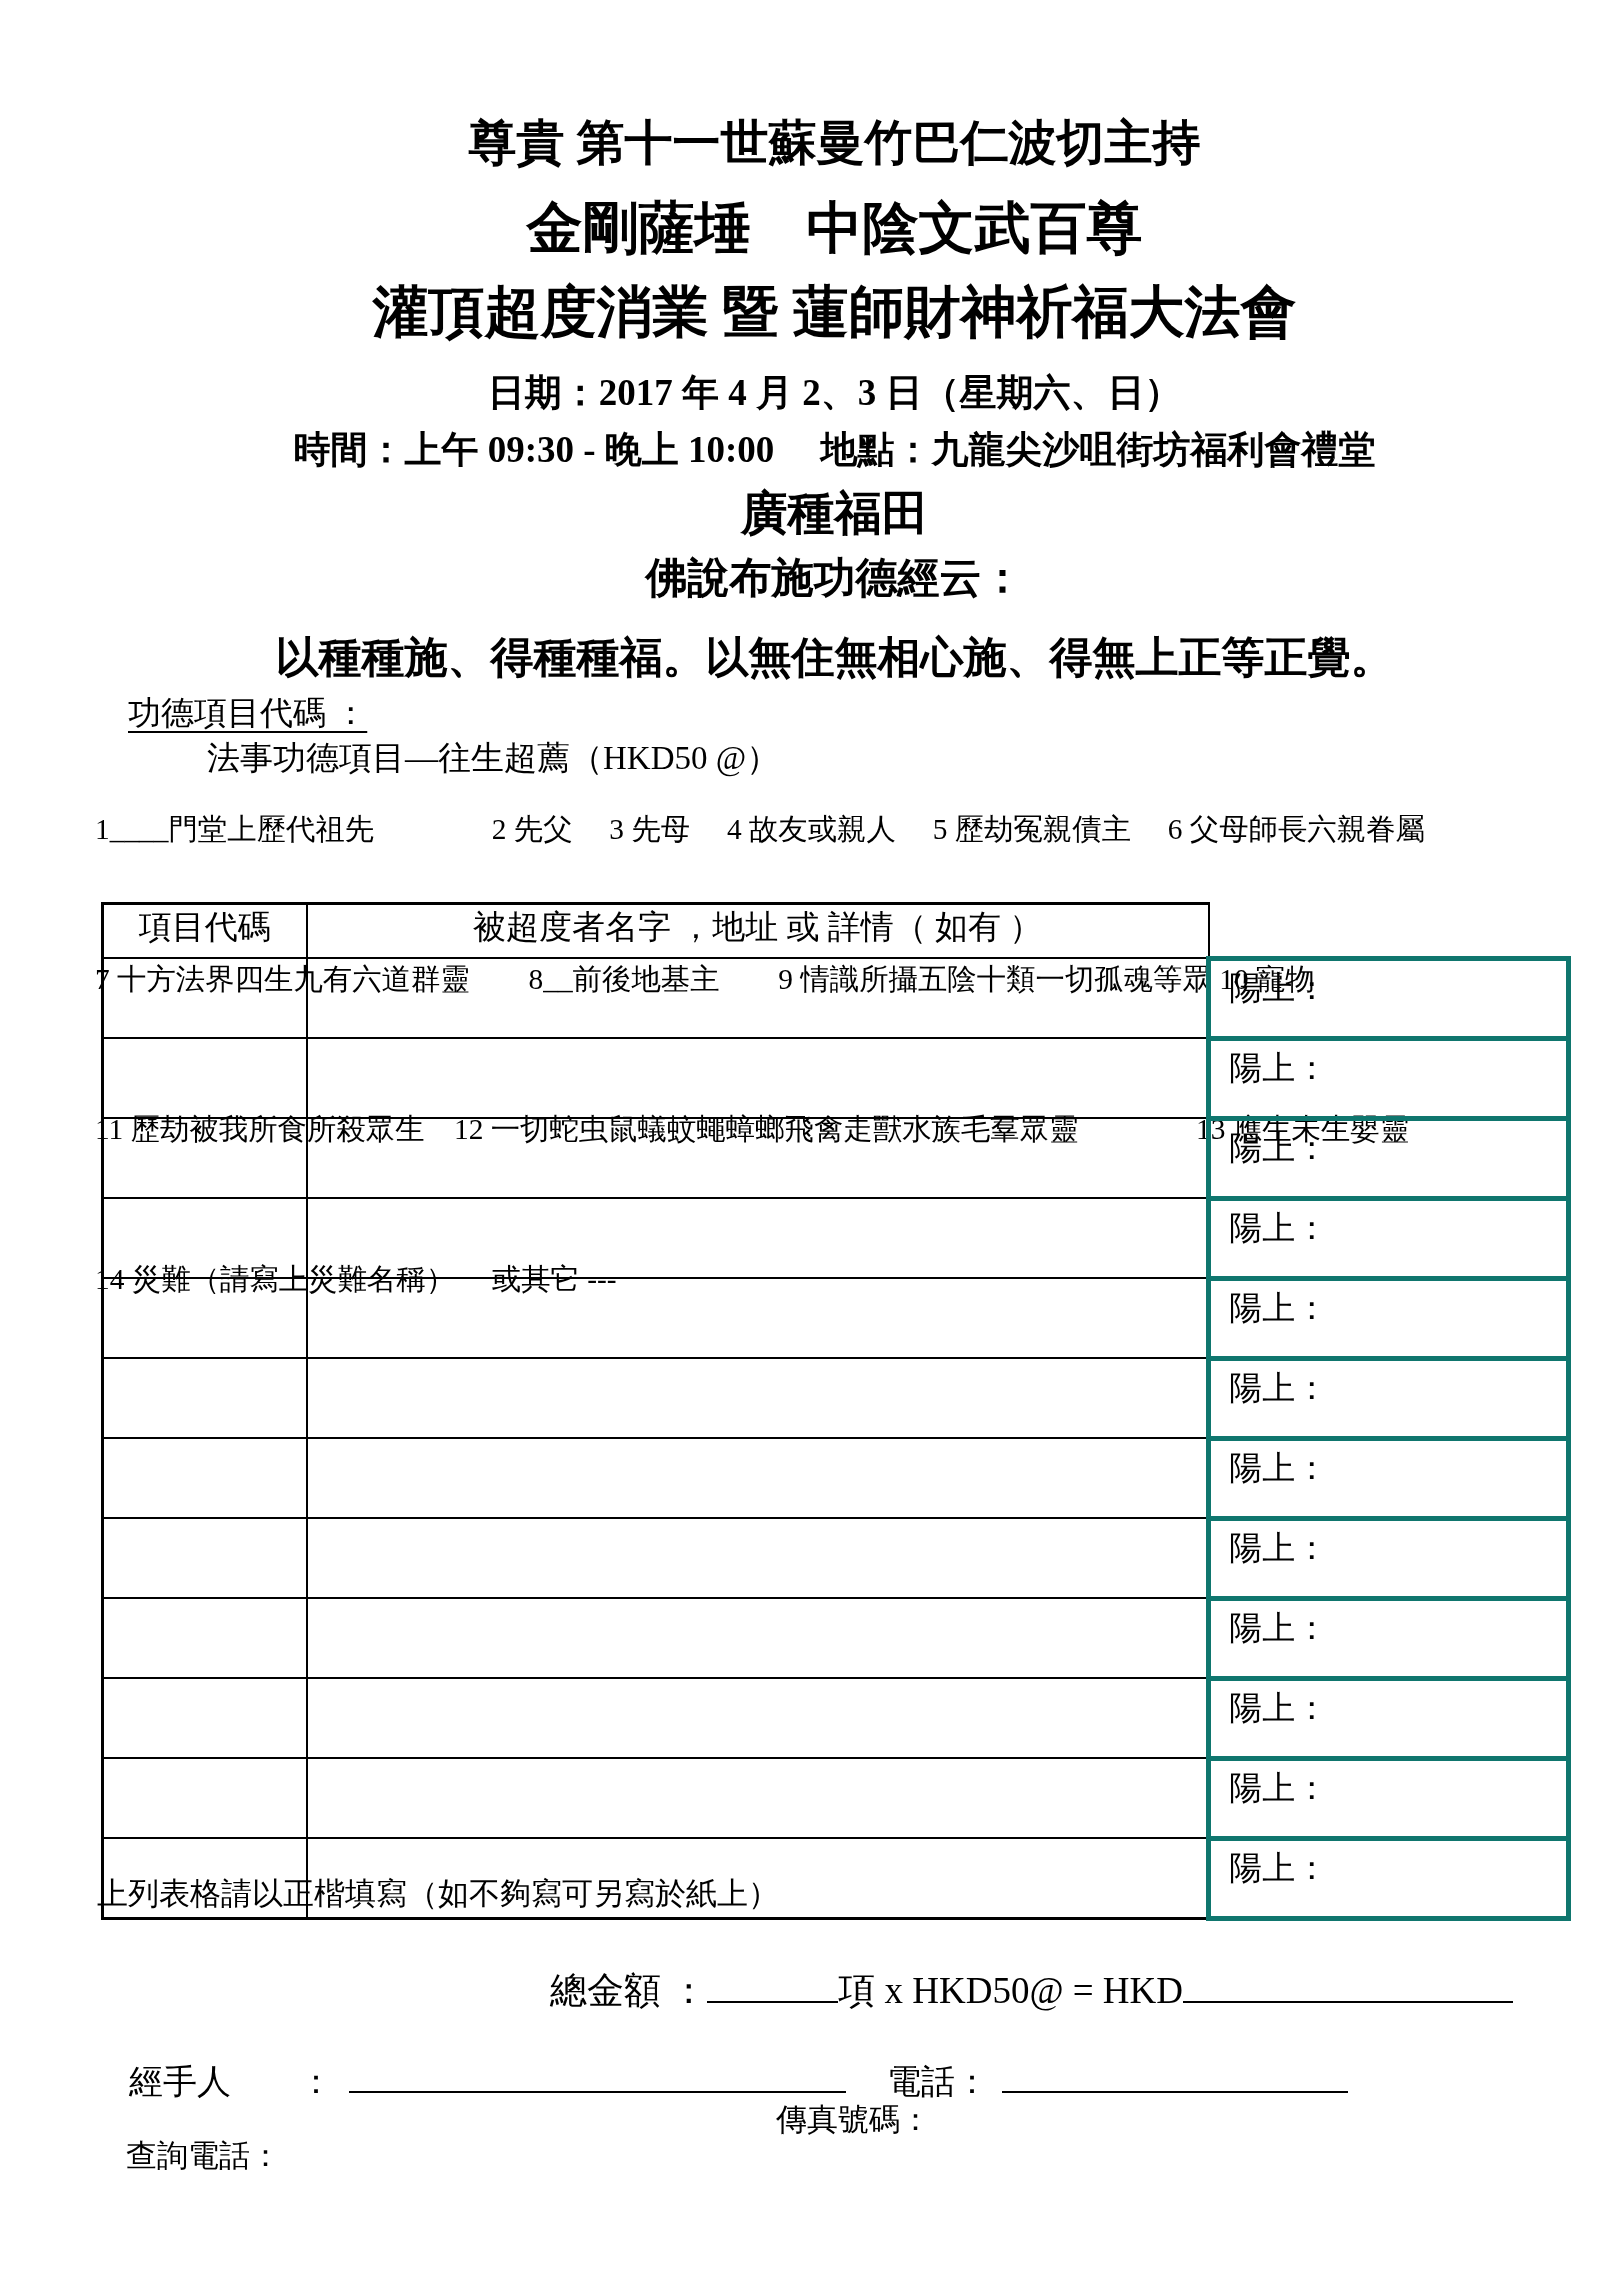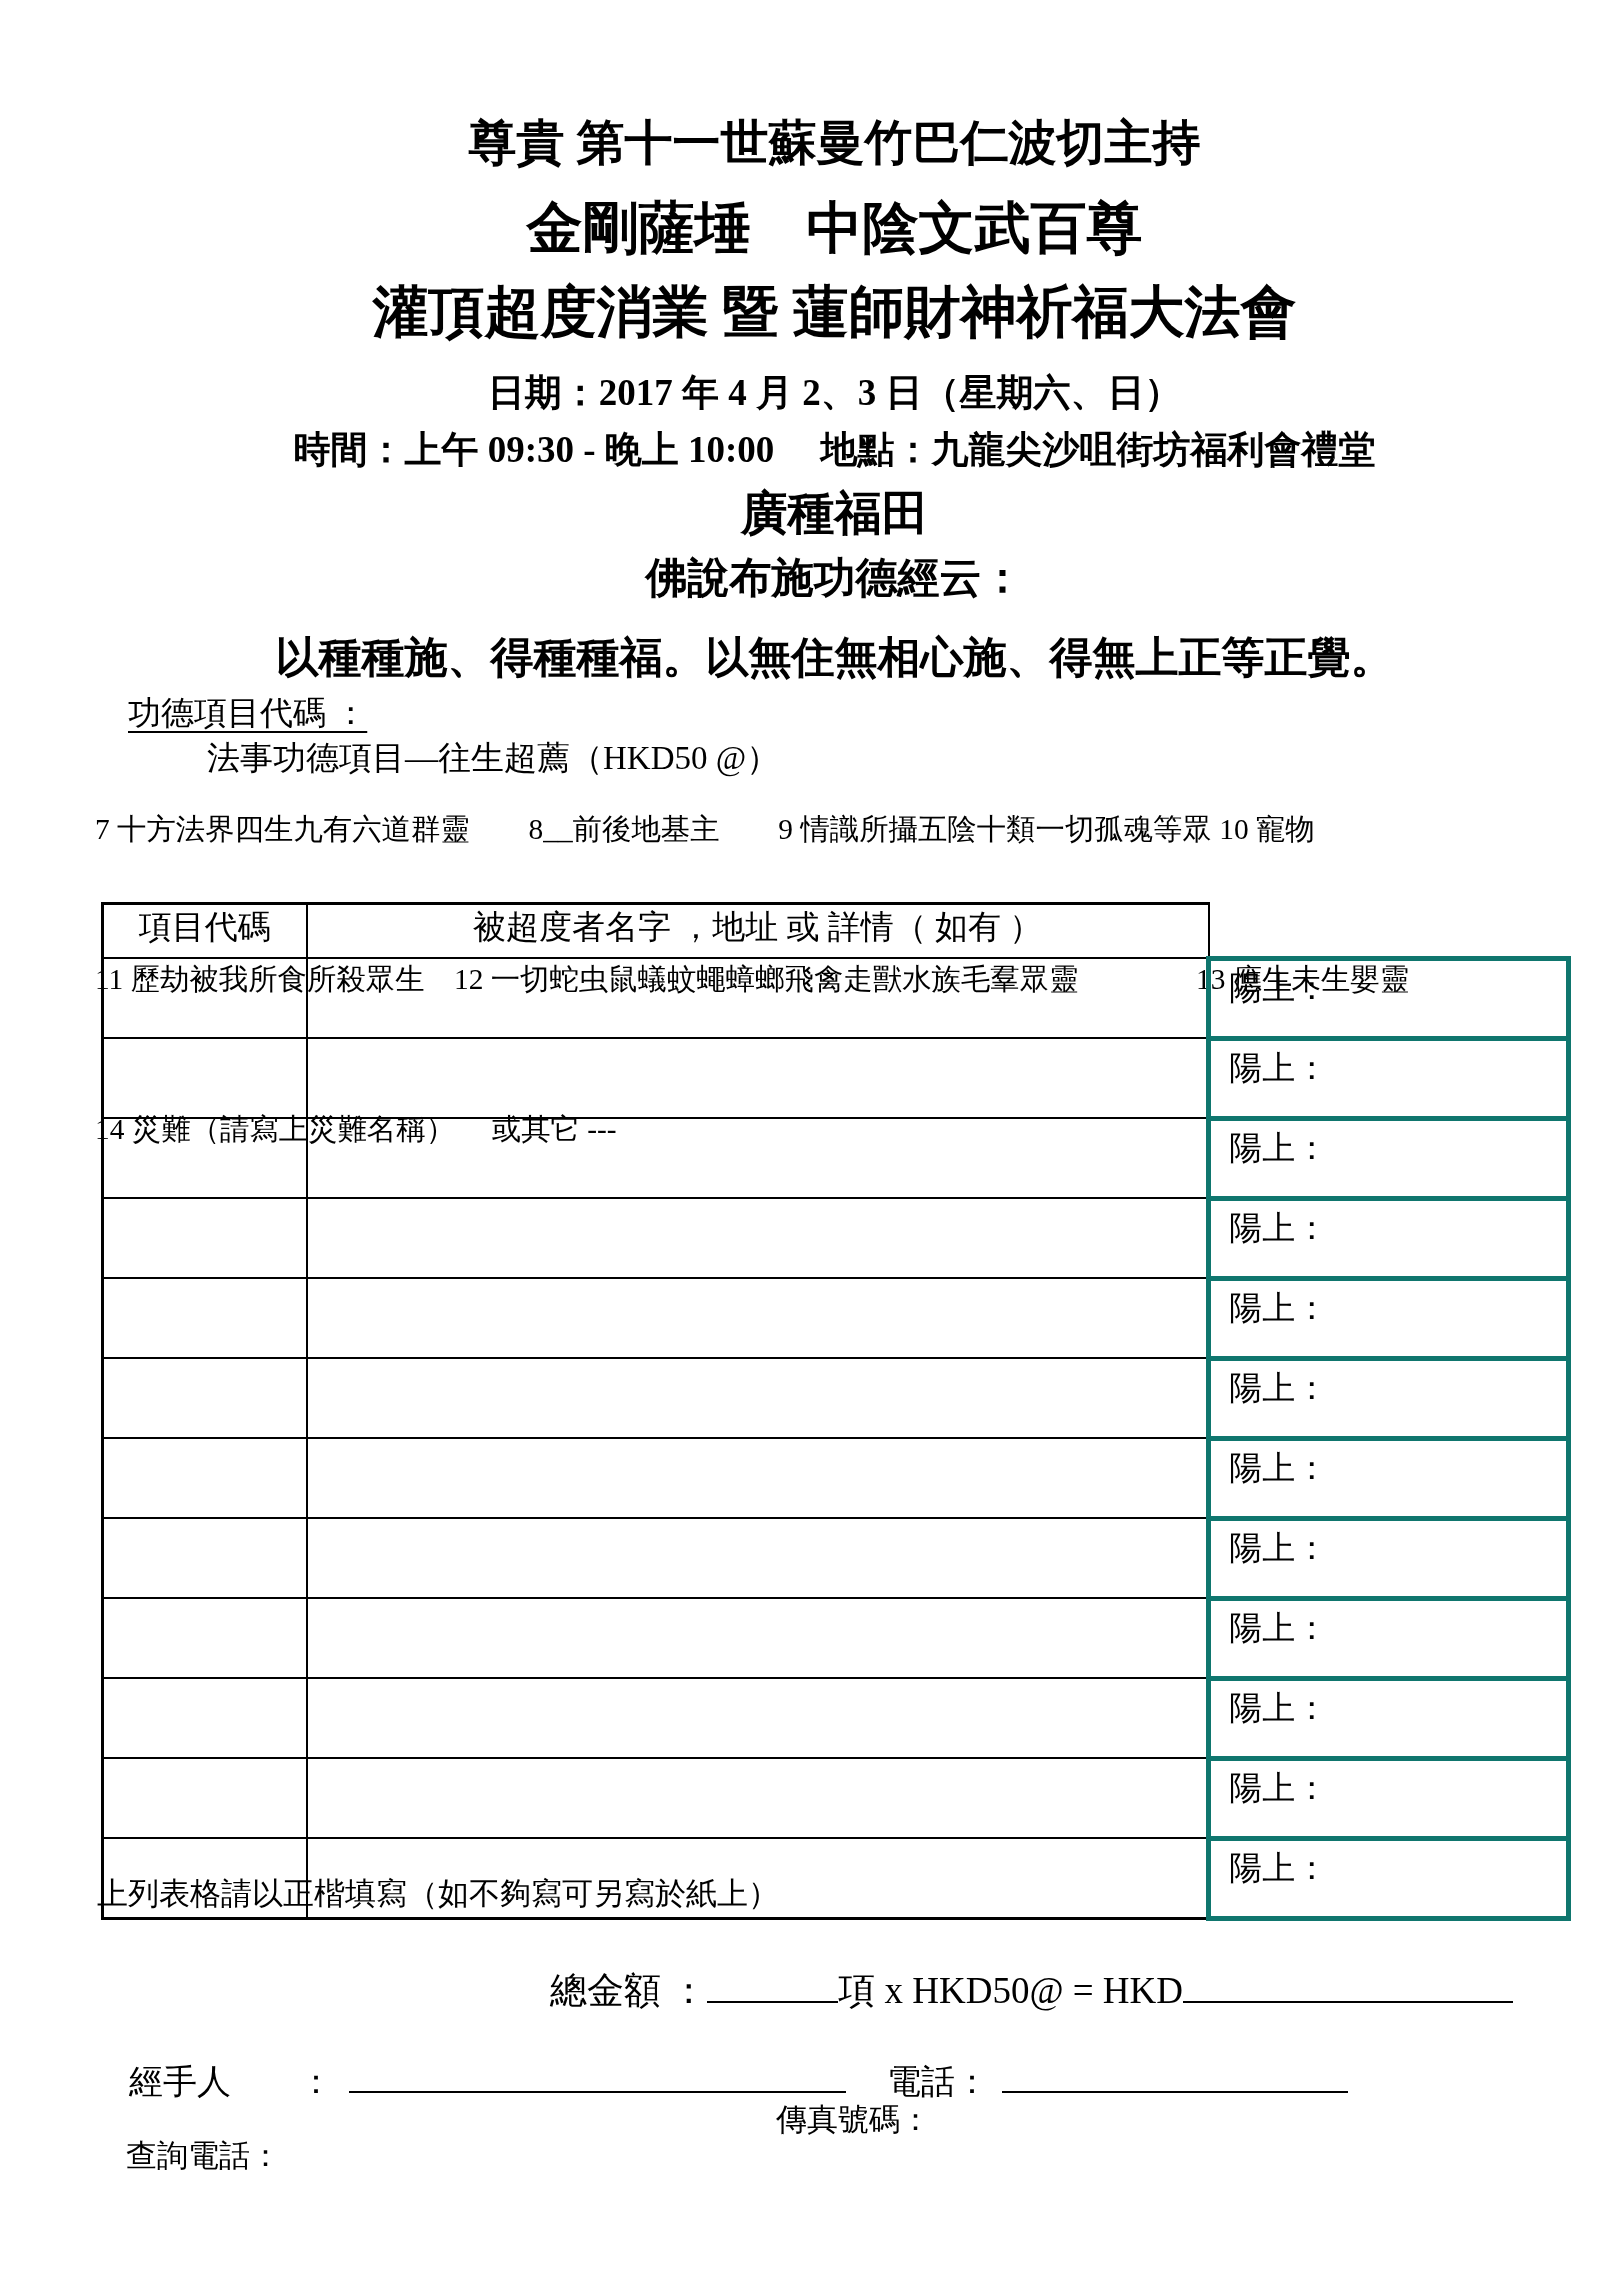--- a/index.html
+++ b/index.html
@@ -70,20 +70,21 @@
   <div class="center banner">廣種福田</div>
   <div class="center sutra">佛說布施功德經云：</div>
   <div class="center quote">以種種施、得種種福。以無住無相心施、得無上正等正覺。</div>
 
   <div class="abs meritline">
     <span class="merit-label">功德項目代碼 ：</span>
     <span class="merit-heading">法事功德項目—往生超薦（HKD50 @）</span>
   </div>
 
   <div class="abs meritlist">
+    <div>1____門堂上歷代祖先　　　　2 先父　 3 先母　 4 故友或親人　 5 歷劫冤親債主　 6 父母師長六親眷屬</div>
     <div>7 十方法界四生九有六道群靈　　8__前後地基主　　9 情識所攝五陰十類一切孤魂等眾 10 寵物</div>
     <div>11 歷劫被我所食所殺眾生　12 一切蛇虫鼠蟻蚊蠅蟑螂飛禽走獸水族毛羣眾靈　　　　13 應生未生嬰靈</div>
     <div>14 災難（請寫上災難名稱）　 或其它 ---</div>
   </div>
 
   <table class="donation">
     <colgroup>
         <col style="width:204px">
         <col style="width:902px">
         <col style="width:360px">

